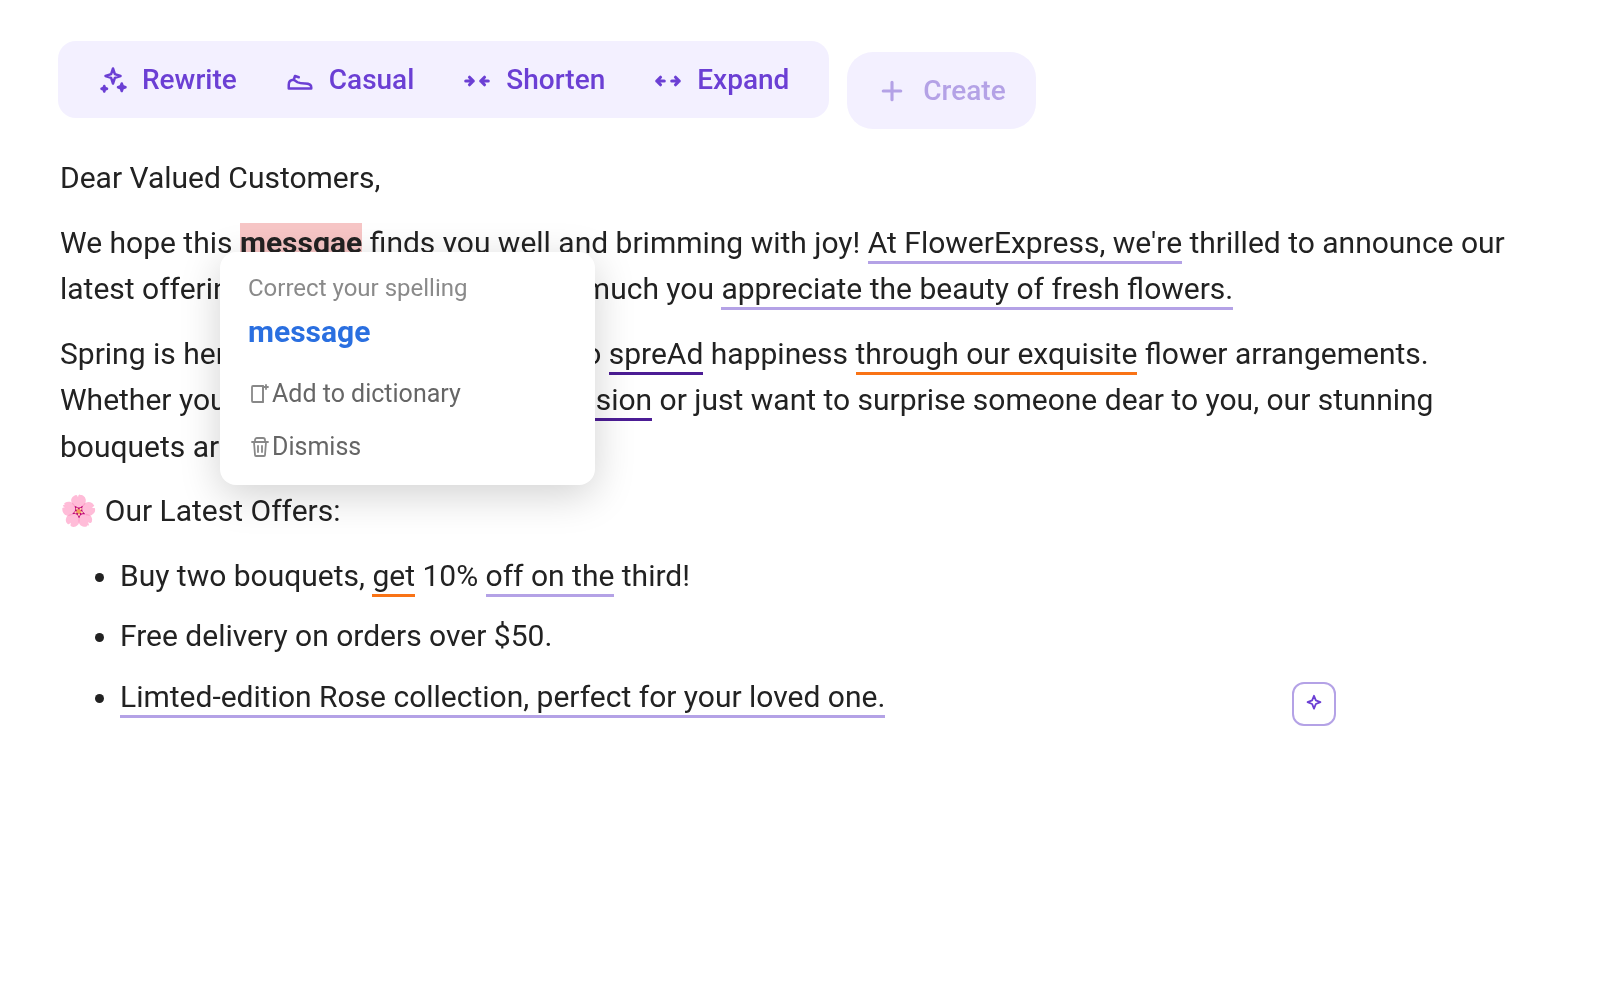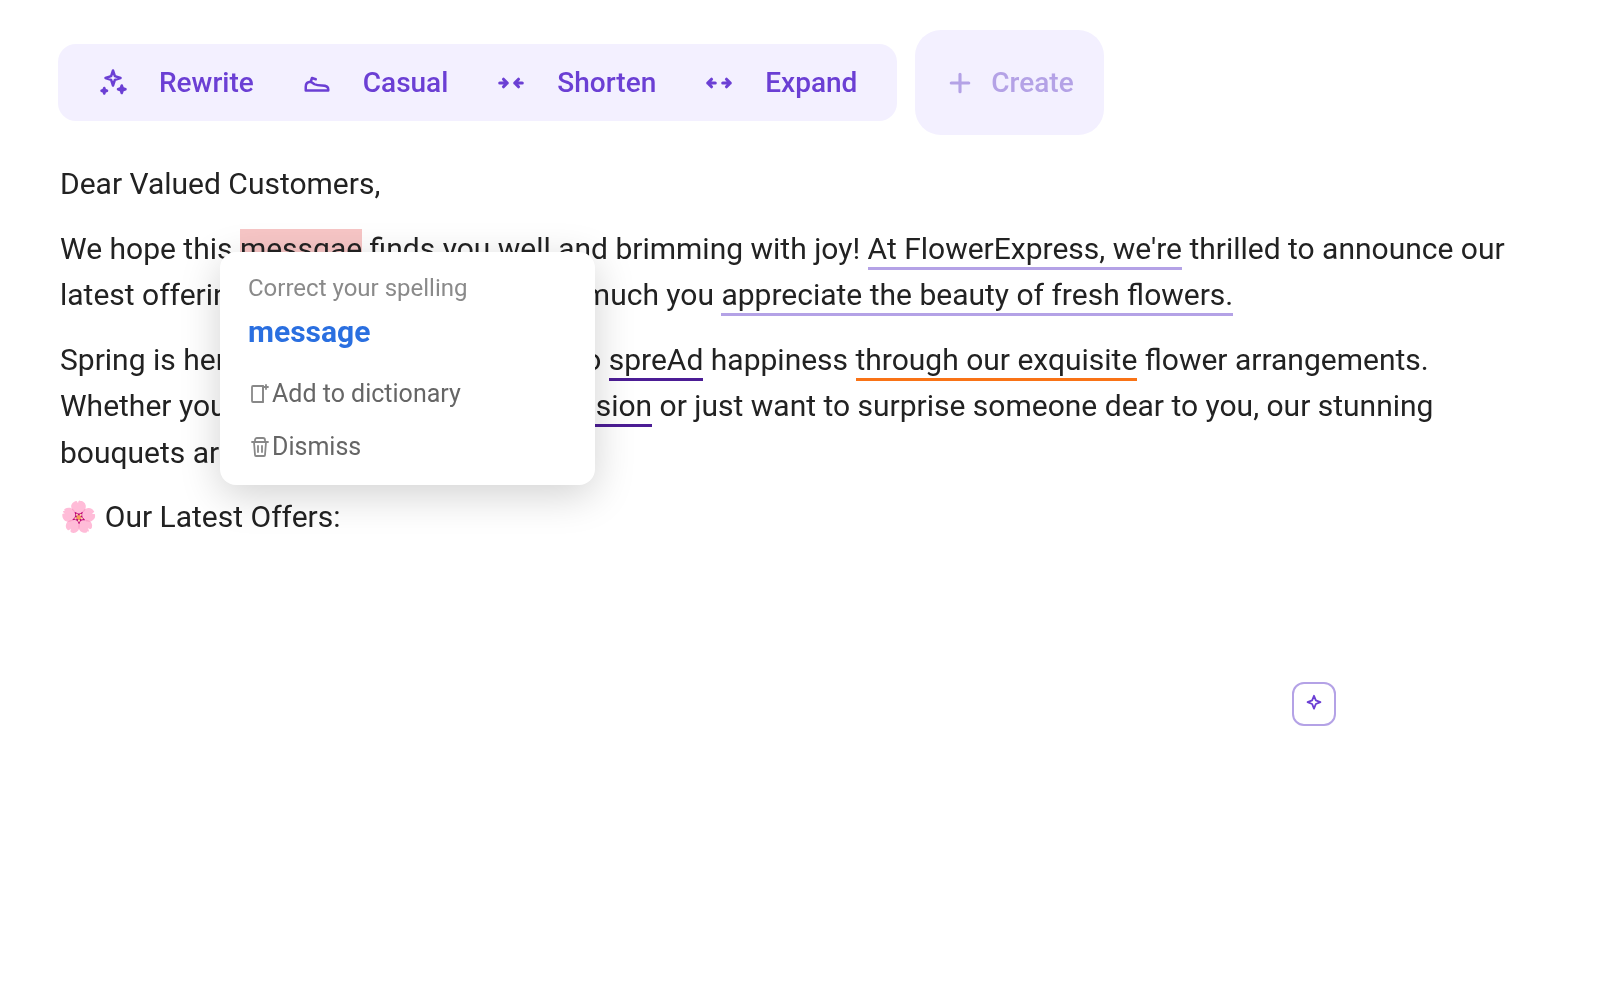--- a/index.html
+++ b/index.html
@@ -23,41 +23,42 @@
       display: flex;
       background: #f3f0ff;
       border-radius: 18px;
       padding: 10px 18px;
       gap: 4px;
       align-items: center;
     }
 
     .toolbar-btn {
       display: flex;
-      align-items: center;
-      gap: 31px;
+      align-items: flex-end;
+      gap: 14px;
       padding: 12px 22px;
       border-radius: 12px;
       cursor: pointer;
       color: #6b3fd4;
       font-size: 28px;
       font-weight: 500;
     }
 
     .create-btn {
       display: flex;
       align-items: center;
       gap: 16px;
-      padding: 36px 30px;
+      padding: 22px 30px;
       border-radius: 26px;
       background: #f3f0ff;
       color: #b4a2e6;
       font-size: 28px;
       font-weight: 500;
       cursor: pointer;
+      margin-top: 22px;
     }
 
     .icon-svg { width: 30px; height: 30px; flex-shrink: 0; }
 
     .doc {
       padding: 26px 60px 0 60px;
       font-size: 30px;
       line-height: 1.55;
       color: #222;
     }
@@ -65,20 +66,21 @@
     .doc p { margin-bottom: 18px; }
 
     .err-red {
       border-bottom: 3px solid #4c1d95;
       padding-bottom: 1px;
     }
     .highlight-red {
       background: #f7c6c6;
       border-bottom: 5px solid #d94c4c;
       padding: 2px 0 1px 0;
+      font-weight: bold;
     }
     .err-pink {
       border-bottom: 3px solid #f97316;
       padding-bottom: 1px;
     }
     .err-purple {
       border-bottom: 3px solid #b4a2e6;
       padding-bottom: 1px;
     }
 
@@ -198,20 +200,29 @@
   <p>
     <span>We hope this </span><span class="highlight-red">messgae</span><span> finds you well and brimming with joy! </span><span class="err-purple">At FlowerExpress, we're</span><span> thrilled to announce our latest offerings, because we know how much you </span><span class="err-purple">appreciate the beauty of fresh flowers.</span>
   </p>
 
   <p>
     <span>Spring is here, and it's the perfect time to </span><span class="err-red">spreAd</span><span> happiness </span><span class="err-pink">through our exquisite</span><span> flower arrangements. Whether you're celebrating a special </span><span class="err-red">ocasion</span><span> or just want to surprise someone dear to you, our stunning bouquets are the ideal choice.</span>
   </p>
 
   <p class="offers-heading">🌸 Our Latest Offers:</p>
 
+  <ul class="offers-list">
+    <li>
+      <span>Buy two bouquets, </span><span class="err-pink">get</span><span> 10% </span><span class="err-purple">off on the</span><span> third!</span>
+    </li>
+    <li>Free delivery on orders over $50.</li>
+    <li>
+      <span class="err-purple">Limted-edition Rose collection, perfect for your loved one.</span>
+    </li>
+  </ul>
 </div>
 
 <div class="popup">
   <div class="popup-title">Correct your spelling</div>
   <div class="popup-suggestion">message</div>
   <div class="popup-row">
     <svg class="row-icon" viewBox="0 0 24 24" fill="none" stroke="#888" stroke-width="1.8" stroke-linecap="round" stroke-linejoin="round">
         <path d="M5 4h10v16H5a1 1 0 0 1-1-1V5a1 1 0 0 1 1-1z"></path>
         <path d="M15 4v16"></path>
         <path d="M18 3v4M16 5h4"></path>

